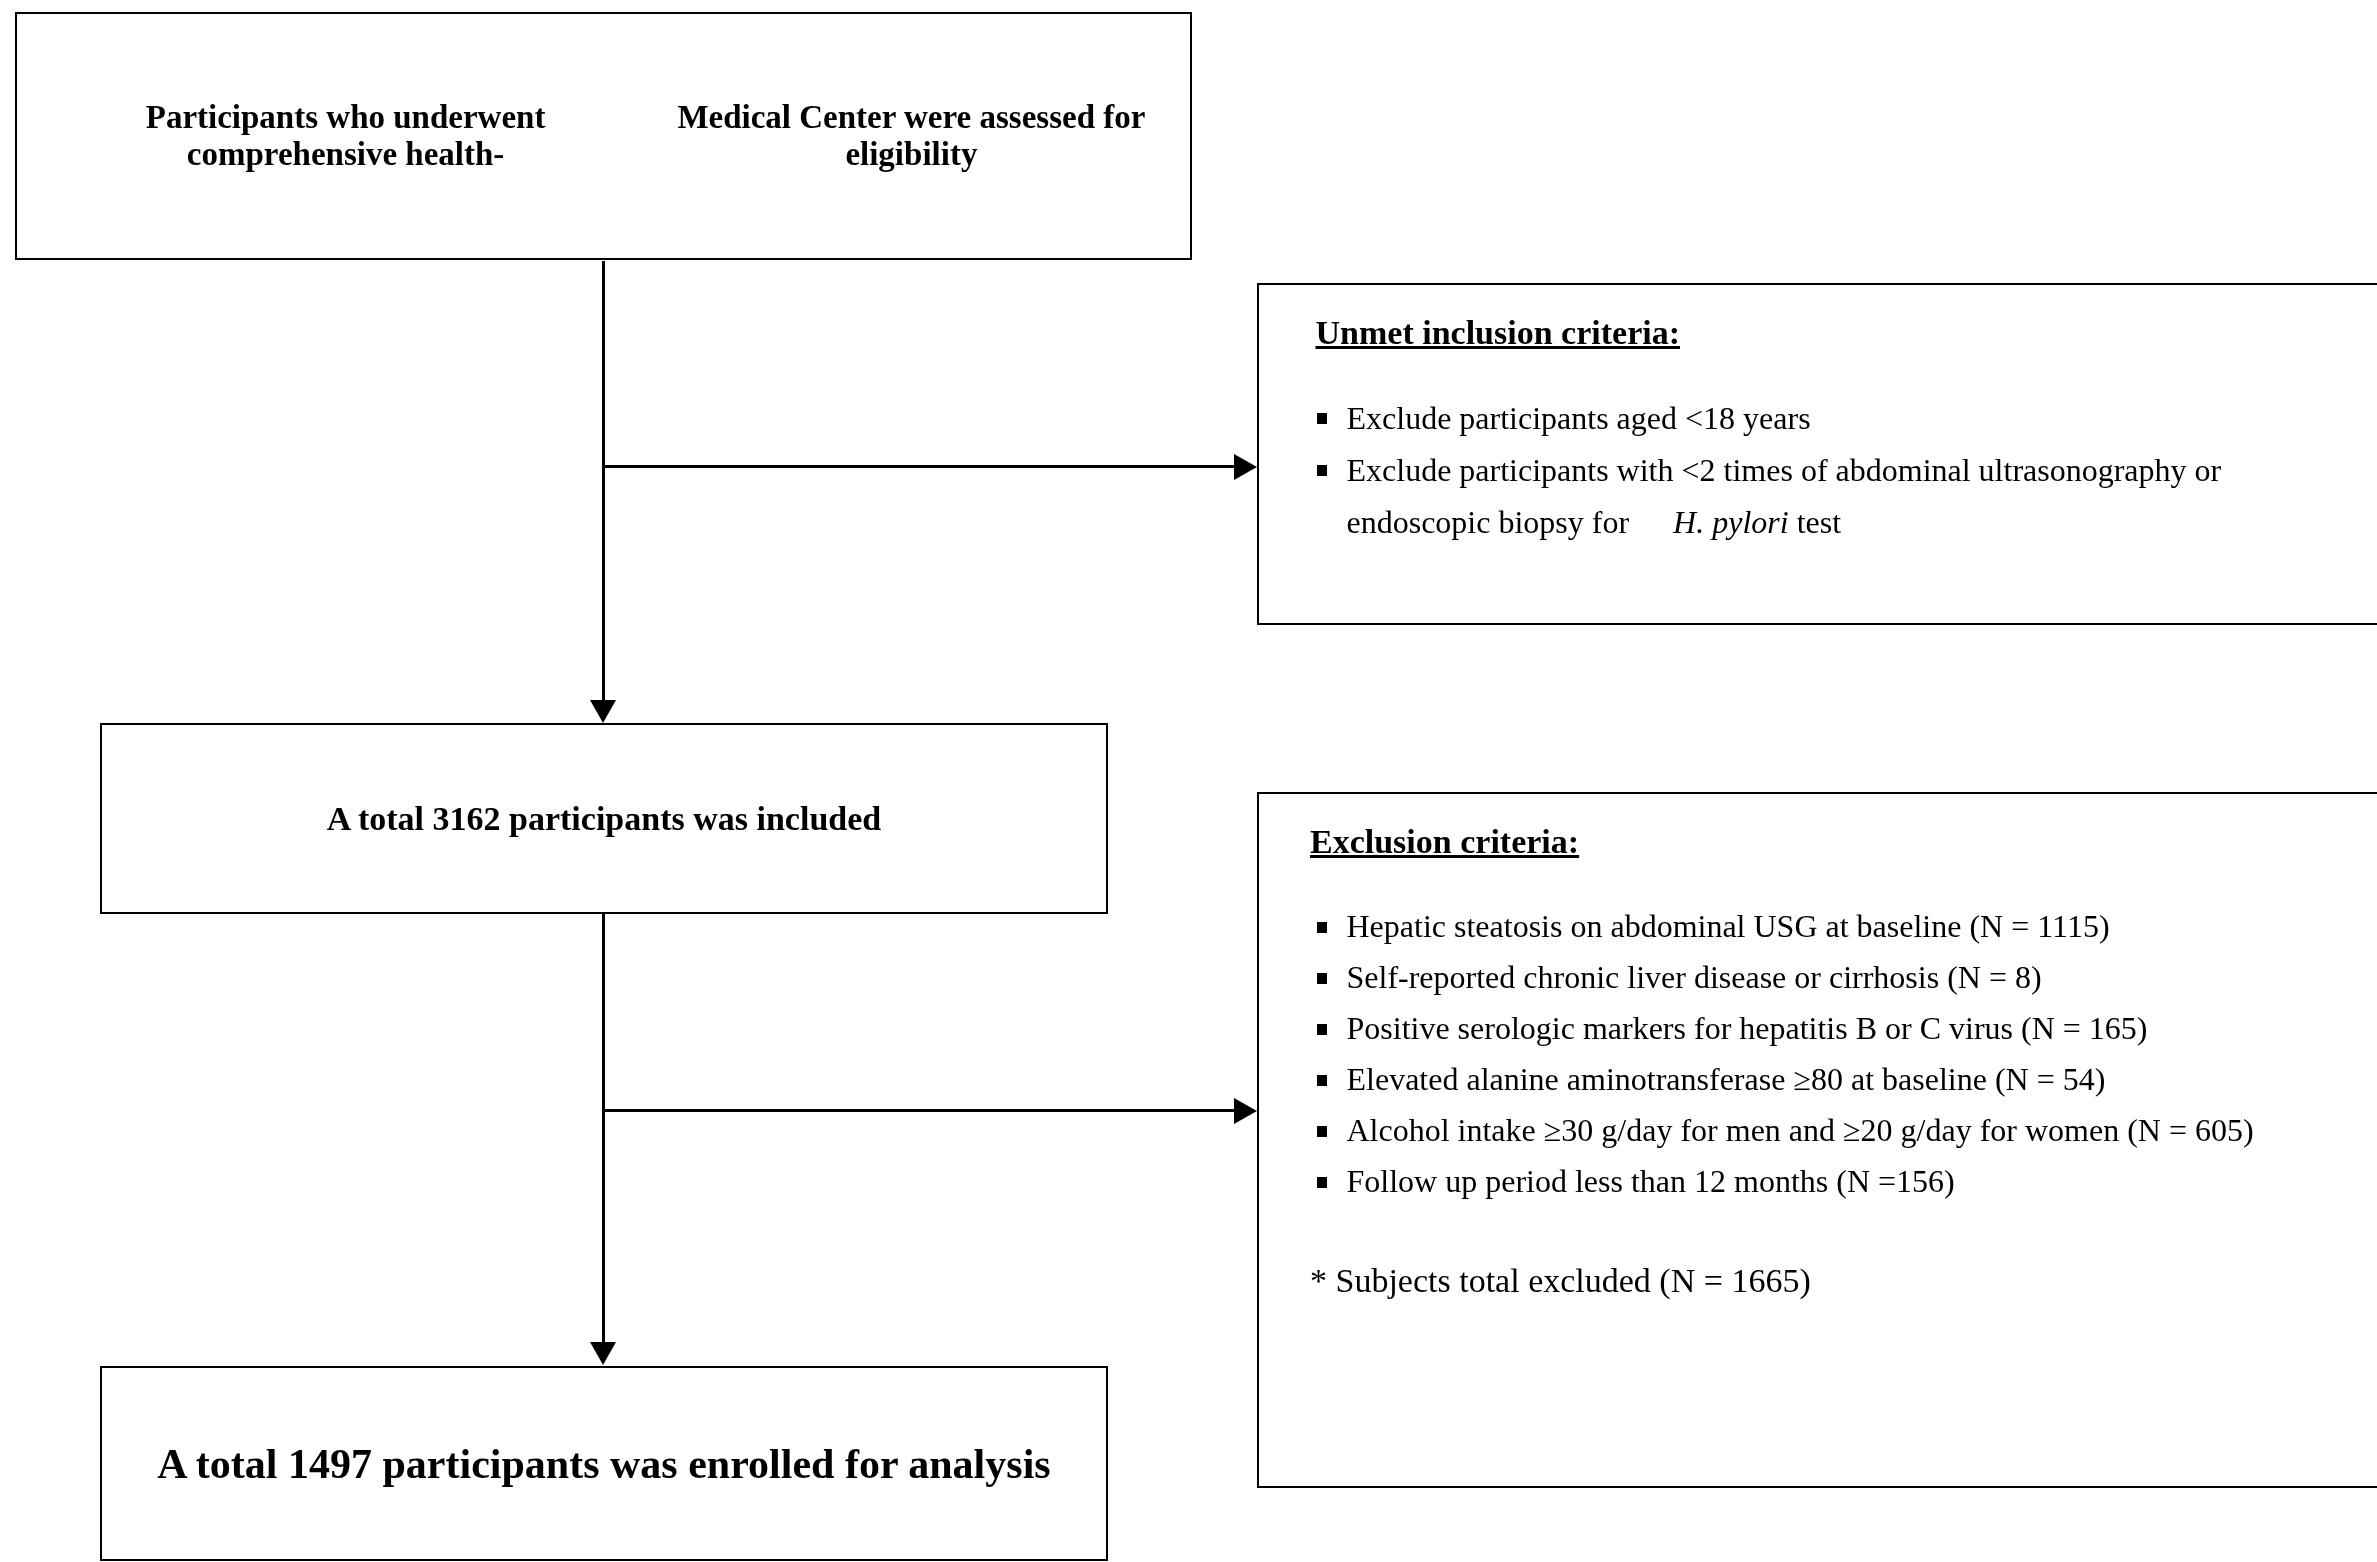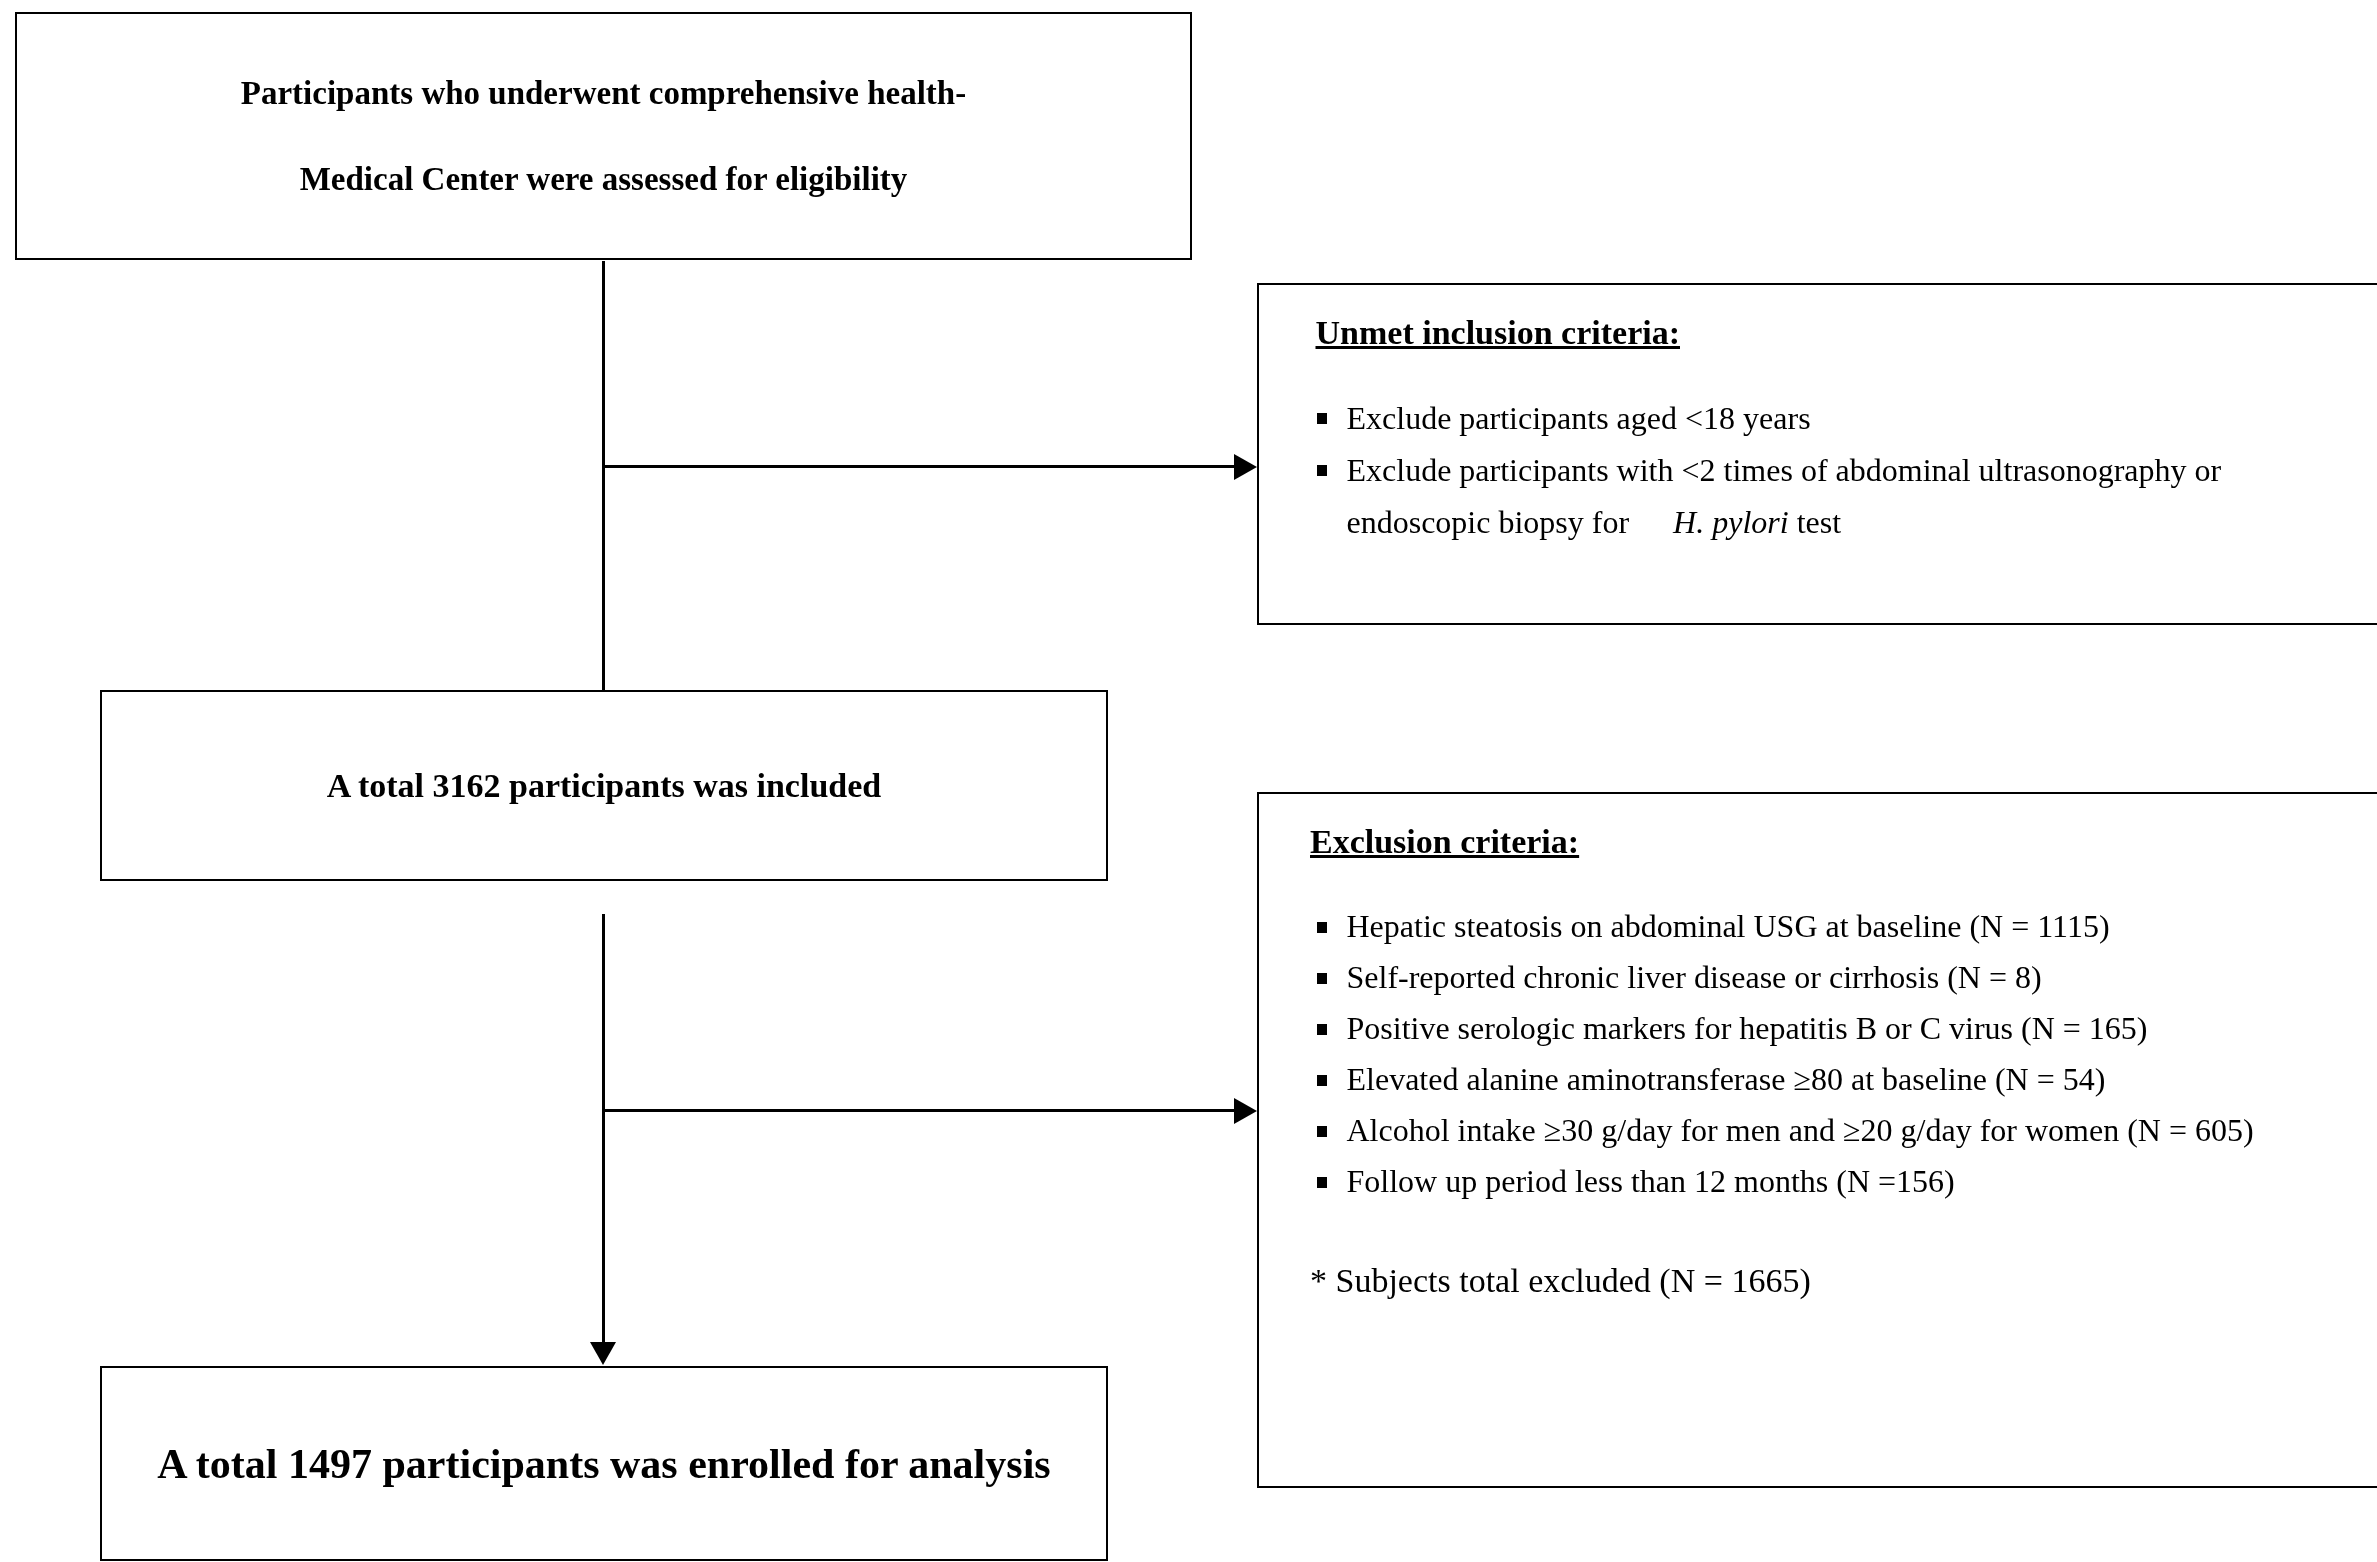--- a/index.html
+++ b/index.html
@@ -17,33 +17,33 @@
     overflow: hidden;
   }
   .box {
     position: absolute;
     border: 2.8px solid #000000;
     background: #ffffff;
     box-sizing: border-box;
   }
   .center-box {
     display: flex;
-    flex-direction: column;
+    flex-direction: row;
     justify-content: space-evenly;
     align-items: center;
     text-align: center;
     font-weight: bold;
   }
   .box-eligibility {
     left: 15px; top: 12.4px; width: 1177px; height: 248px;
     font-size: 33px;
     padding: 12.4px 20.7px;
   }
   .box-included {
-    left: 100px; top: 690px; width: 1008px; height: 191px;
+    left: 100px; top: 723px; width: 1008px; height: 191px;
     font-size: 34px;
     justify-content: center;
     text-align: center;
   }
   .box-enrolled {
     left: 100px; top: 1366px; width: 1008px; height: 195px;
     font-size: 42px;
     justify-content: center;
   }
   .side-box {

